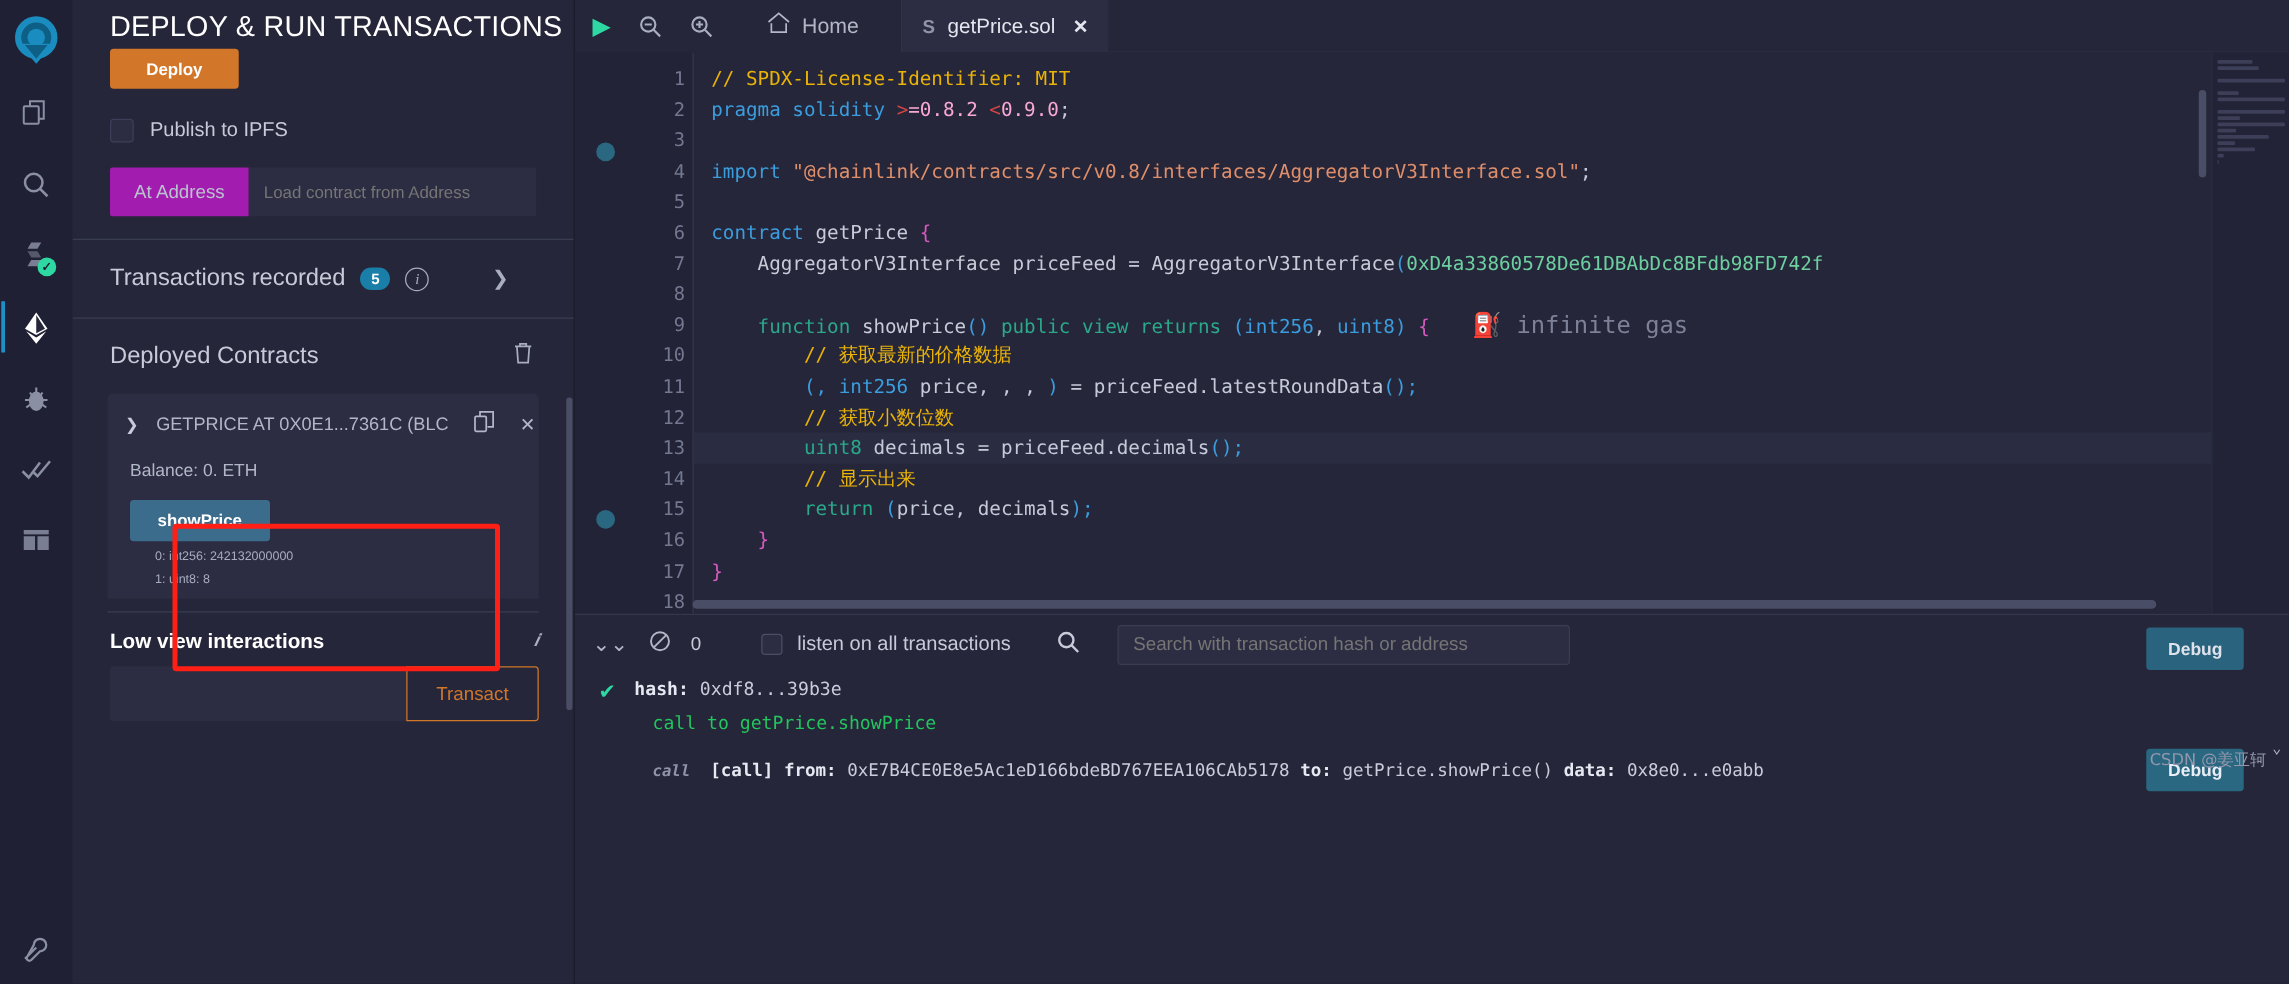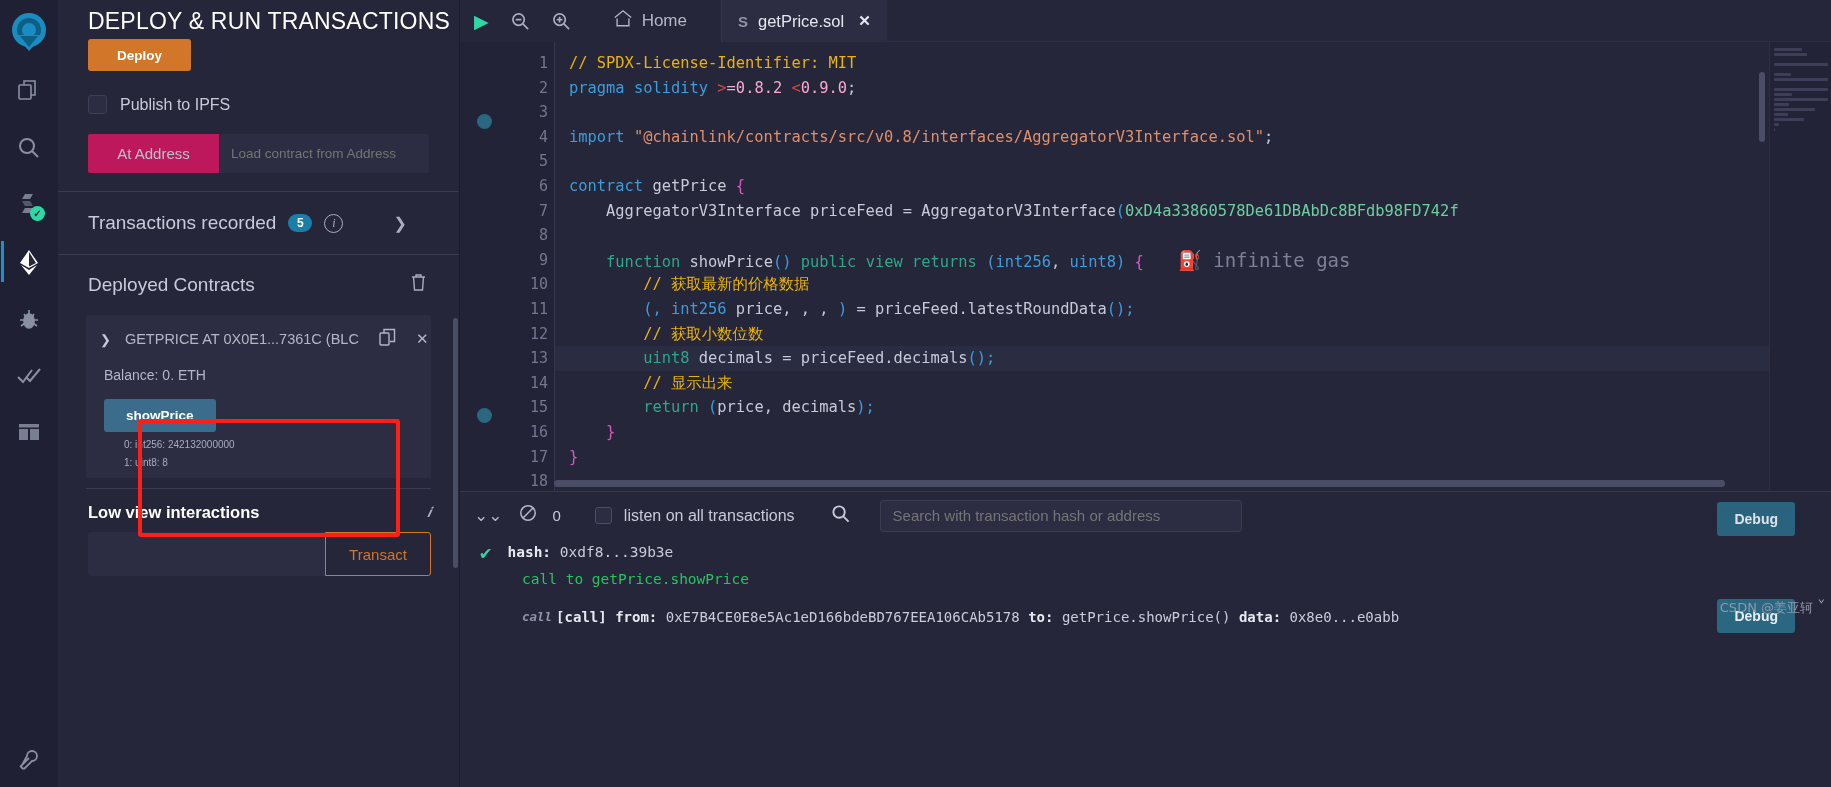--- a/index.html
+++ b/index.html
@@ -52,21 +52,21 @@
     margin: 4px 0 0 30px; width: 103px; height: 32px;
     background: #d2762a; color: #fff; border: none; border-radius: 3px;
     font-size: 13.5px; font-weight: bold; cursor: pointer;
   }
   .ipfs-row { display: flex; align-items: center; gap: 13px; margin: 24px 0 0 30px; }
   .cbox { width: 19px; height: 19px; background: #2c2d42; border: 1px solid #3d3f58; border-radius: 3px; }
   .ipfs-row span { font-size: 16px; color: #c7cbd9; }
 
   .ataddr-row { display: flex; margin: 20px 30px 0 30px; }
   .ataddr-btn {
-    width: 131px; height: 39px; background: #be185d; color: #b9c3ce;
+    width: 111px; height: 39px; background: #a21caf; color: #b9c3ce;
     border: none; font-size: 15px; cursor: pointer; border-radius: 2px 0 0 2px;
   }
   .ataddr-input {
     flex: 1; height: 39px; background: #2c2d42; border: none;
     color: #6f7488; font-size: 13.5px; padding: 0 12px; outline: none;
     border-radius: 0 2px 2px 0;
   }
 
   .hr { height: 1px; background: #3a3c52; margin: 18px 0 0 0; }
 
@@ -192,36 +192,36 @@
   .v-scroll-edit {
     position: absolute; right: 66px; top: 30px; width: 6px; height: 70px;
     background: #4a4d66; border-radius: 3px;
   }
 
   
   .terminal { flex: 1; background: #252639; border-top: 1px solid #35374d; position: relative; }
   .term-bar { display: flex; align-items: center; height: 47px; padding: 0 14px; gap: 16px; }
   .term-bar .tic { color: #b2b7c7; font-size: 17px; cursor: pointer; }
   .term-bar .cnt { color: #c7cbd9; font-size: 15px; }
-  .listen-wrap { display: flex; align-items: center; gap: 12px; margin-left: 18px; }
+  .listen-wrap { display: flex; align-items: center; gap: 12px; margin-left: 32px; }
   .listen-cb { width: 17px; height: 17px; background: #2c2d42; border: 1px solid #4b4e66; border-radius: 3px; }
   .listen-wrap span { font-size: 16px; color: #c7cbd9; }
   .search-ic { color: #c7cbd9; font-size: 17px; margin-left: 20px; }
   .term-search {
     margin-left: 14px; width: 362px; height: 32px; background: #2c2d42;
     border: 1px solid #3a3c52; border-radius: 3px; color: #8a8ea3;
     font-size: 15px; padding: 0 12px; outline: none;
   }
   .term-log { padding: 0 14px; position: relative; font-family: "DejaVu Sans Mono", monospace; }
   .log-row1 { display: flex; align-items: center; gap: 16px; padding: 2px 0 0 6px; }
   .chk-green { color: #2ed8a3; font-size: 19px; font-weight: bold; }
   .log-hash { font-size: 14.5px; color: #c9cddb; }
   .log-hash b { color: #e6e9f2; }
   .log-sub { font-size: 14.5px; color: #22c55e; padding: 8px 0 0 48px; }
-  .log-row2 { display: flex; align-items: flex-start; gap: 4px; padding: 22px 0 0 48px; }
+  .log-row2 { display: flex; align-items: flex-start; gap: 16px; padding: 22px 0 0 48px; }
   .call-tag { color: #8f94ab; font-size: 12.5px; font-style: italic; font-weight: bold; }
   .log-call { font-size: 14px; color: #c9cddb; }
   .log-call b { color: #e6e9f2; }
   .debug-btn {
     position: absolute; right: 36px; background: #2a6781; color: #e9edf5;
     border: none; border-radius: 3px; font-size: 14px; font-weight: bold;
     padding: 9px 17px; cursor: pointer;
     font-family: "Liberation Sans", sans-serif;
   }
   .debug-top { top: -37px; opacity: .95; }

